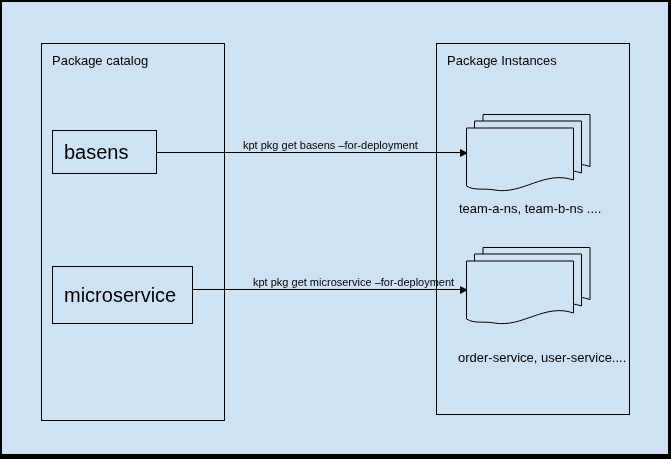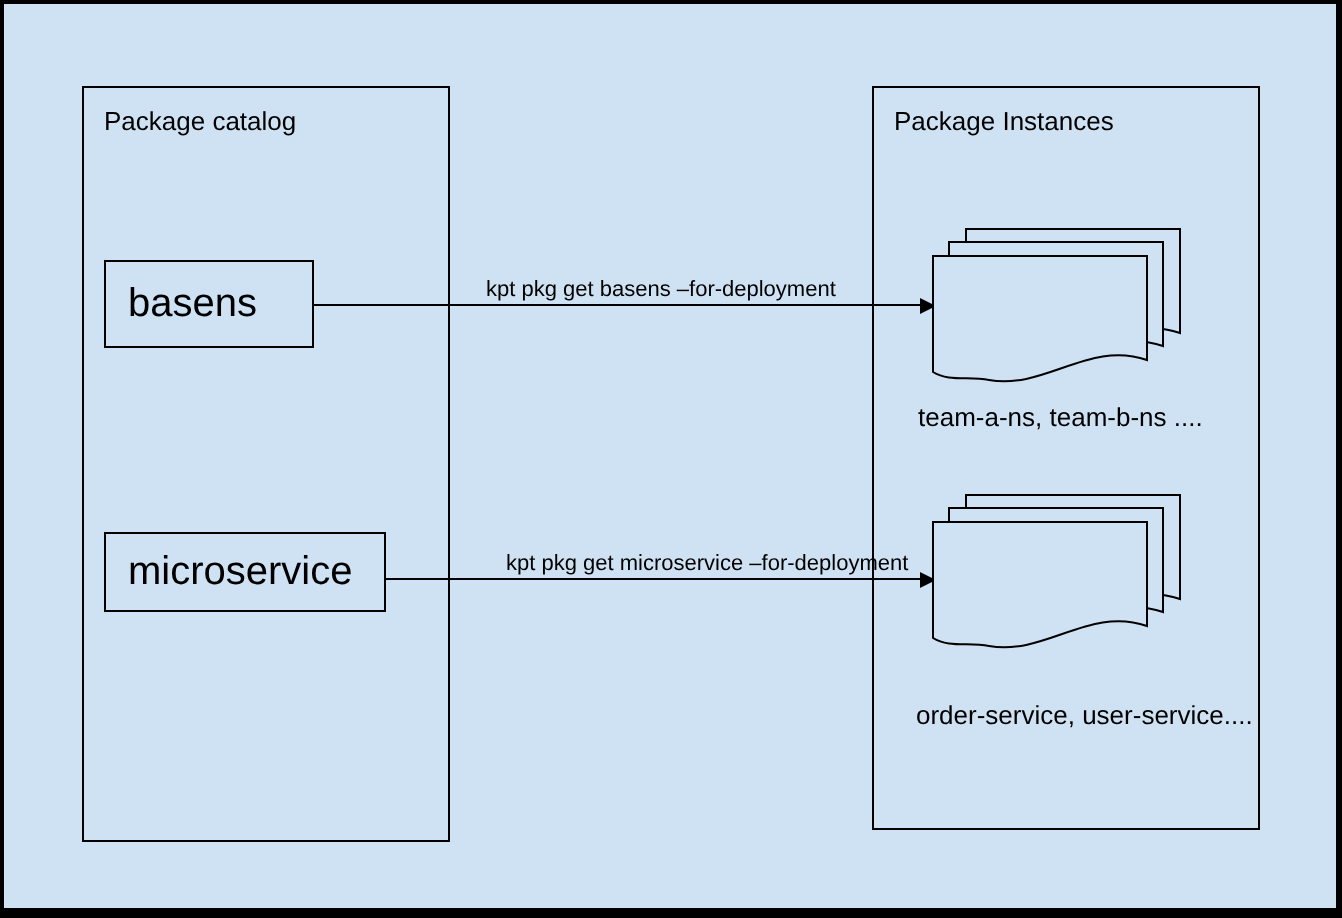--- a/index.html
+++ b/index.html
@@ -37,21 +37,21 @@
     display:flex;
     align-items:center;
     padding-left:11px;
     font-size:20px;
     white-space:nowrap;
     background:#cfe2f3;
   }
   #left-panel  { left:39px;  top:41px; width:184px; height:378px; }
   #right-panel { left:434px; top:41px; width:194px; height:372px; }
   #pkg-basens       { left:10px; top:86px;  width:105px; height:44px; }
-  #pkg-microservice { left:10px; top:222px; width:141px; height:40px; }
+  #pkg-microservice { left:10px; top:222px; width:141px; height:58px; }
 
   .arrow-line {
     position:absolute;
     height:0;
     border-top:1px solid #000;
   }
   .arrow-head {
     position:absolute;
     width:0; height:0;
     border-top:4px solid transparent;

